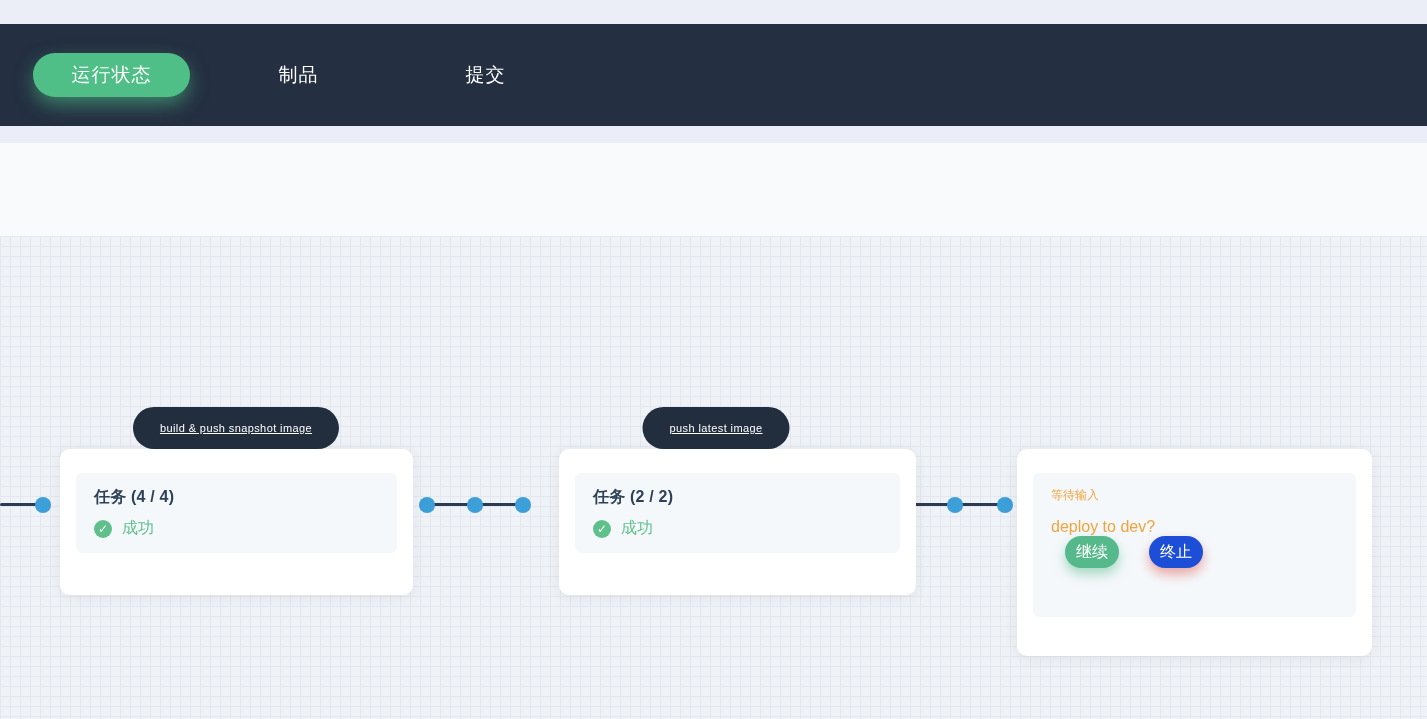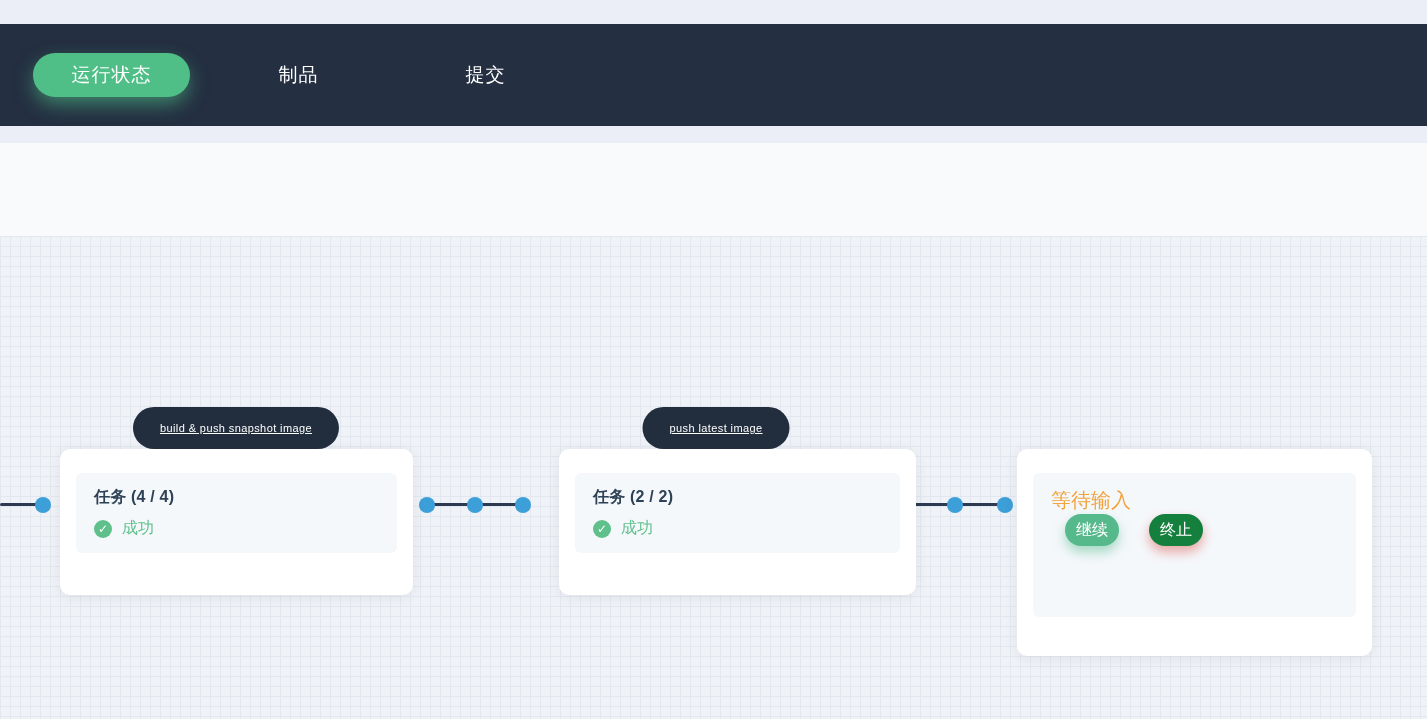--- a/index.html
+++ b/index.html
@@ -128,21 +128,21 @@
     line-height: 18px;
     text-align: center;
     flex: 0 0 18px;
   }
   .status-text {
     margin-left: 10px;
     font-size: 16px;
     color: #5fc08c;
   }
   
-  .waiting-title { font-size: 20px; color: #f2a33c; }
+  .waiting-title { font-size: 12px; color: #f2a33c; }
   .prompt-text { font-size: 16px; color: #f2a33c; margin-top: 14px; }
   .actions {
     display: flex;
     margin-left: 14px;
   }
   .btn {
     height: 32px;
     padding: 0 11px;
     border: none;
     border-radius: 16px;
@@ -154,21 +154,21 @@
     justify-content: center;
     cursor: pointer;
     white-space: nowrap;
   }
   .btn-approve {
     background: #56b98c;
     box-shadow: 0 6px 12px rgba(86, 185, 140, 0.5);
     margin-right: 30px;
   }
   .btn-reject {
-    background: #15803d;
+    background: #1d4ed8;
     box-shadow: 0 6px 12px rgba(212, 42, 33, 0.4);
   }
 </style>
 </head>
 <body>
 
 <div class="page">
 
   <div class="top-strip"></div>
 
@@ -212,20 +212,21 @@
         <div class="status-row">
           <span class="check-icon">✓</span>
           <span class="status-text">成功</span>
         </div>
       </div>
     </div>
 
     <div class="stage-card" style="left:1017px; width:355px; height:207px;">
       <div class="task-panel" style="height:144px;">
         <div class="waiting-title">等待输入</div>
+        <div class="prompt-text">deploy to dev?</div>
         <div class="actions">
           <button class="btn btn-approve">继续</button>
           <button class="btn btn-reject">终止</button>
         </div>
       </div>
     </div>
 
   </div>
 </div>
 

